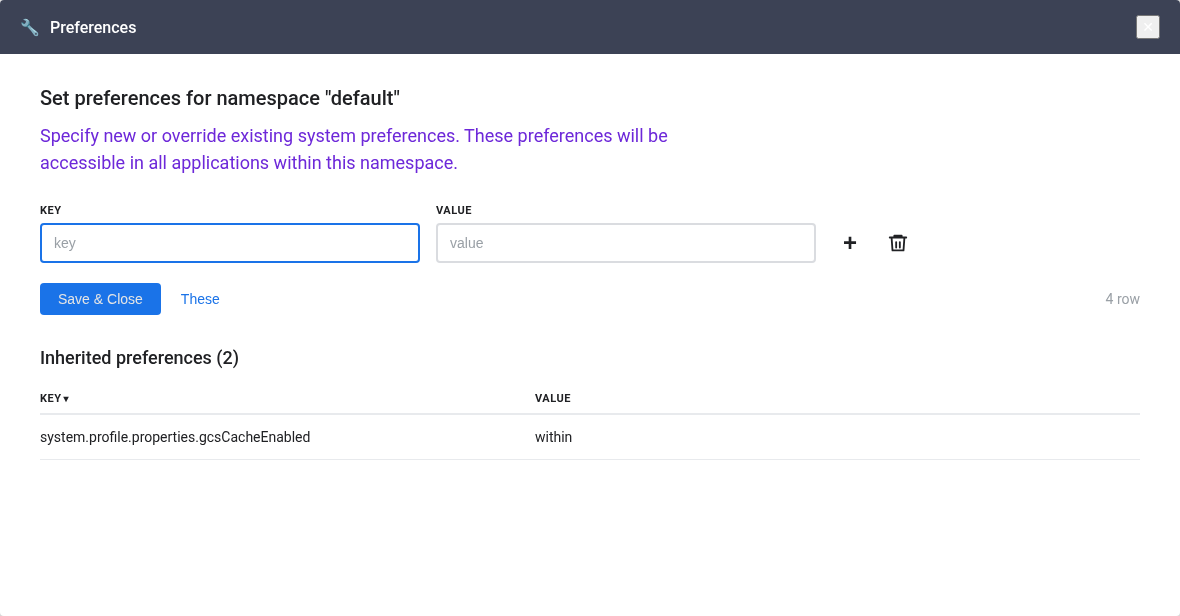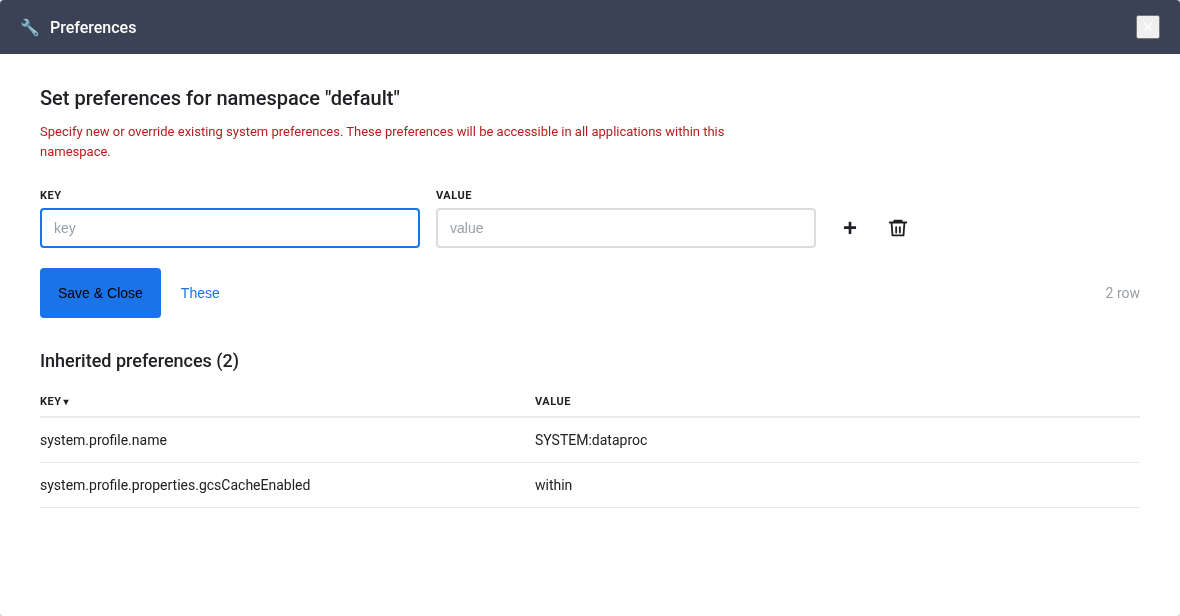--- a/index.html
+++ b/index.html
@@ -74,22 +74,22 @@
     }
 
     .section-title {
       font-size: 20px;
       font-weight: 500;
       color: #202124;
       margin-bottom: 12px;
     }
 
     .section-description {
-      font-size: 13px;
-      color: #b91c1c;
+      font-size: 18px;
+      color: #6d28d9;
       line-height: 1.5;
       margin-bottom: 28px;
       max-width: 700px;
     }
 
     .form-row {
       display: flex;
       align-items: flex-end;
       gap: 16px;
       margin-bottom: 20px;
@@ -165,28 +165,28 @@
     }
 
     .action-row-left {
       display: flex;
       align-items: center;
       gap: 16px;
     }
 
     .btn-save {
       background: #1a73e8;
-      color: #000000;
+      color: #e5e5e5;
       border: none;
       border-radius: 4px;
       padding: 8px 18px;
       font-size: 14px;
       font-weight: 500;
       cursor: pointer;
-      height: 50px;
+      height: 32px;
     }
 
     .btn-reset {
       background: transparent;
       color: #1a73e8;
       border: none;
       font-size: 14px;
       font-weight: 500;
       cursor: pointer;
       padding: 8px 4px;
@@ -295,40 +295,36 @@
           </svg>
         </button>
       </div>
     </div>
 
     <div class="action-row">
       <div class="action-row-left">
         <button class="btn-save">Save &amp; Close</button>
         <button class="btn-reset">These</button>
       </div>
-      <span class="row-count">2 row</span>
+      <span class="row-count">4 row</span>
     </div>
 
     <div class="inherited-section">
       <div class="inherited-title">Inherited preferences (2)</div>
 
       <table class="table">
         <thead>
           <tr>
             <th class="key-col sortable">
               <span>KEY</span><span class="sort-arrow">▾</span>
             </th>
             <th class="value-col">VALUE</th>
           </tr>
         </thead>
         <tbody id="inherited-tbody">
-        <tr>
-              <td class="key-col">system.profile.name</td>
-              <td class="value-col">SYSTEM:dataproc</td>
-            </tr>
             <tr>
               <td class="key-col">system.profile.properties.gcsCacheEnabled</td>
               <td class="value-col">within</td>
             </tr>
           </tbody>
       </table>
     </div>
 
   </div>
 </div>

